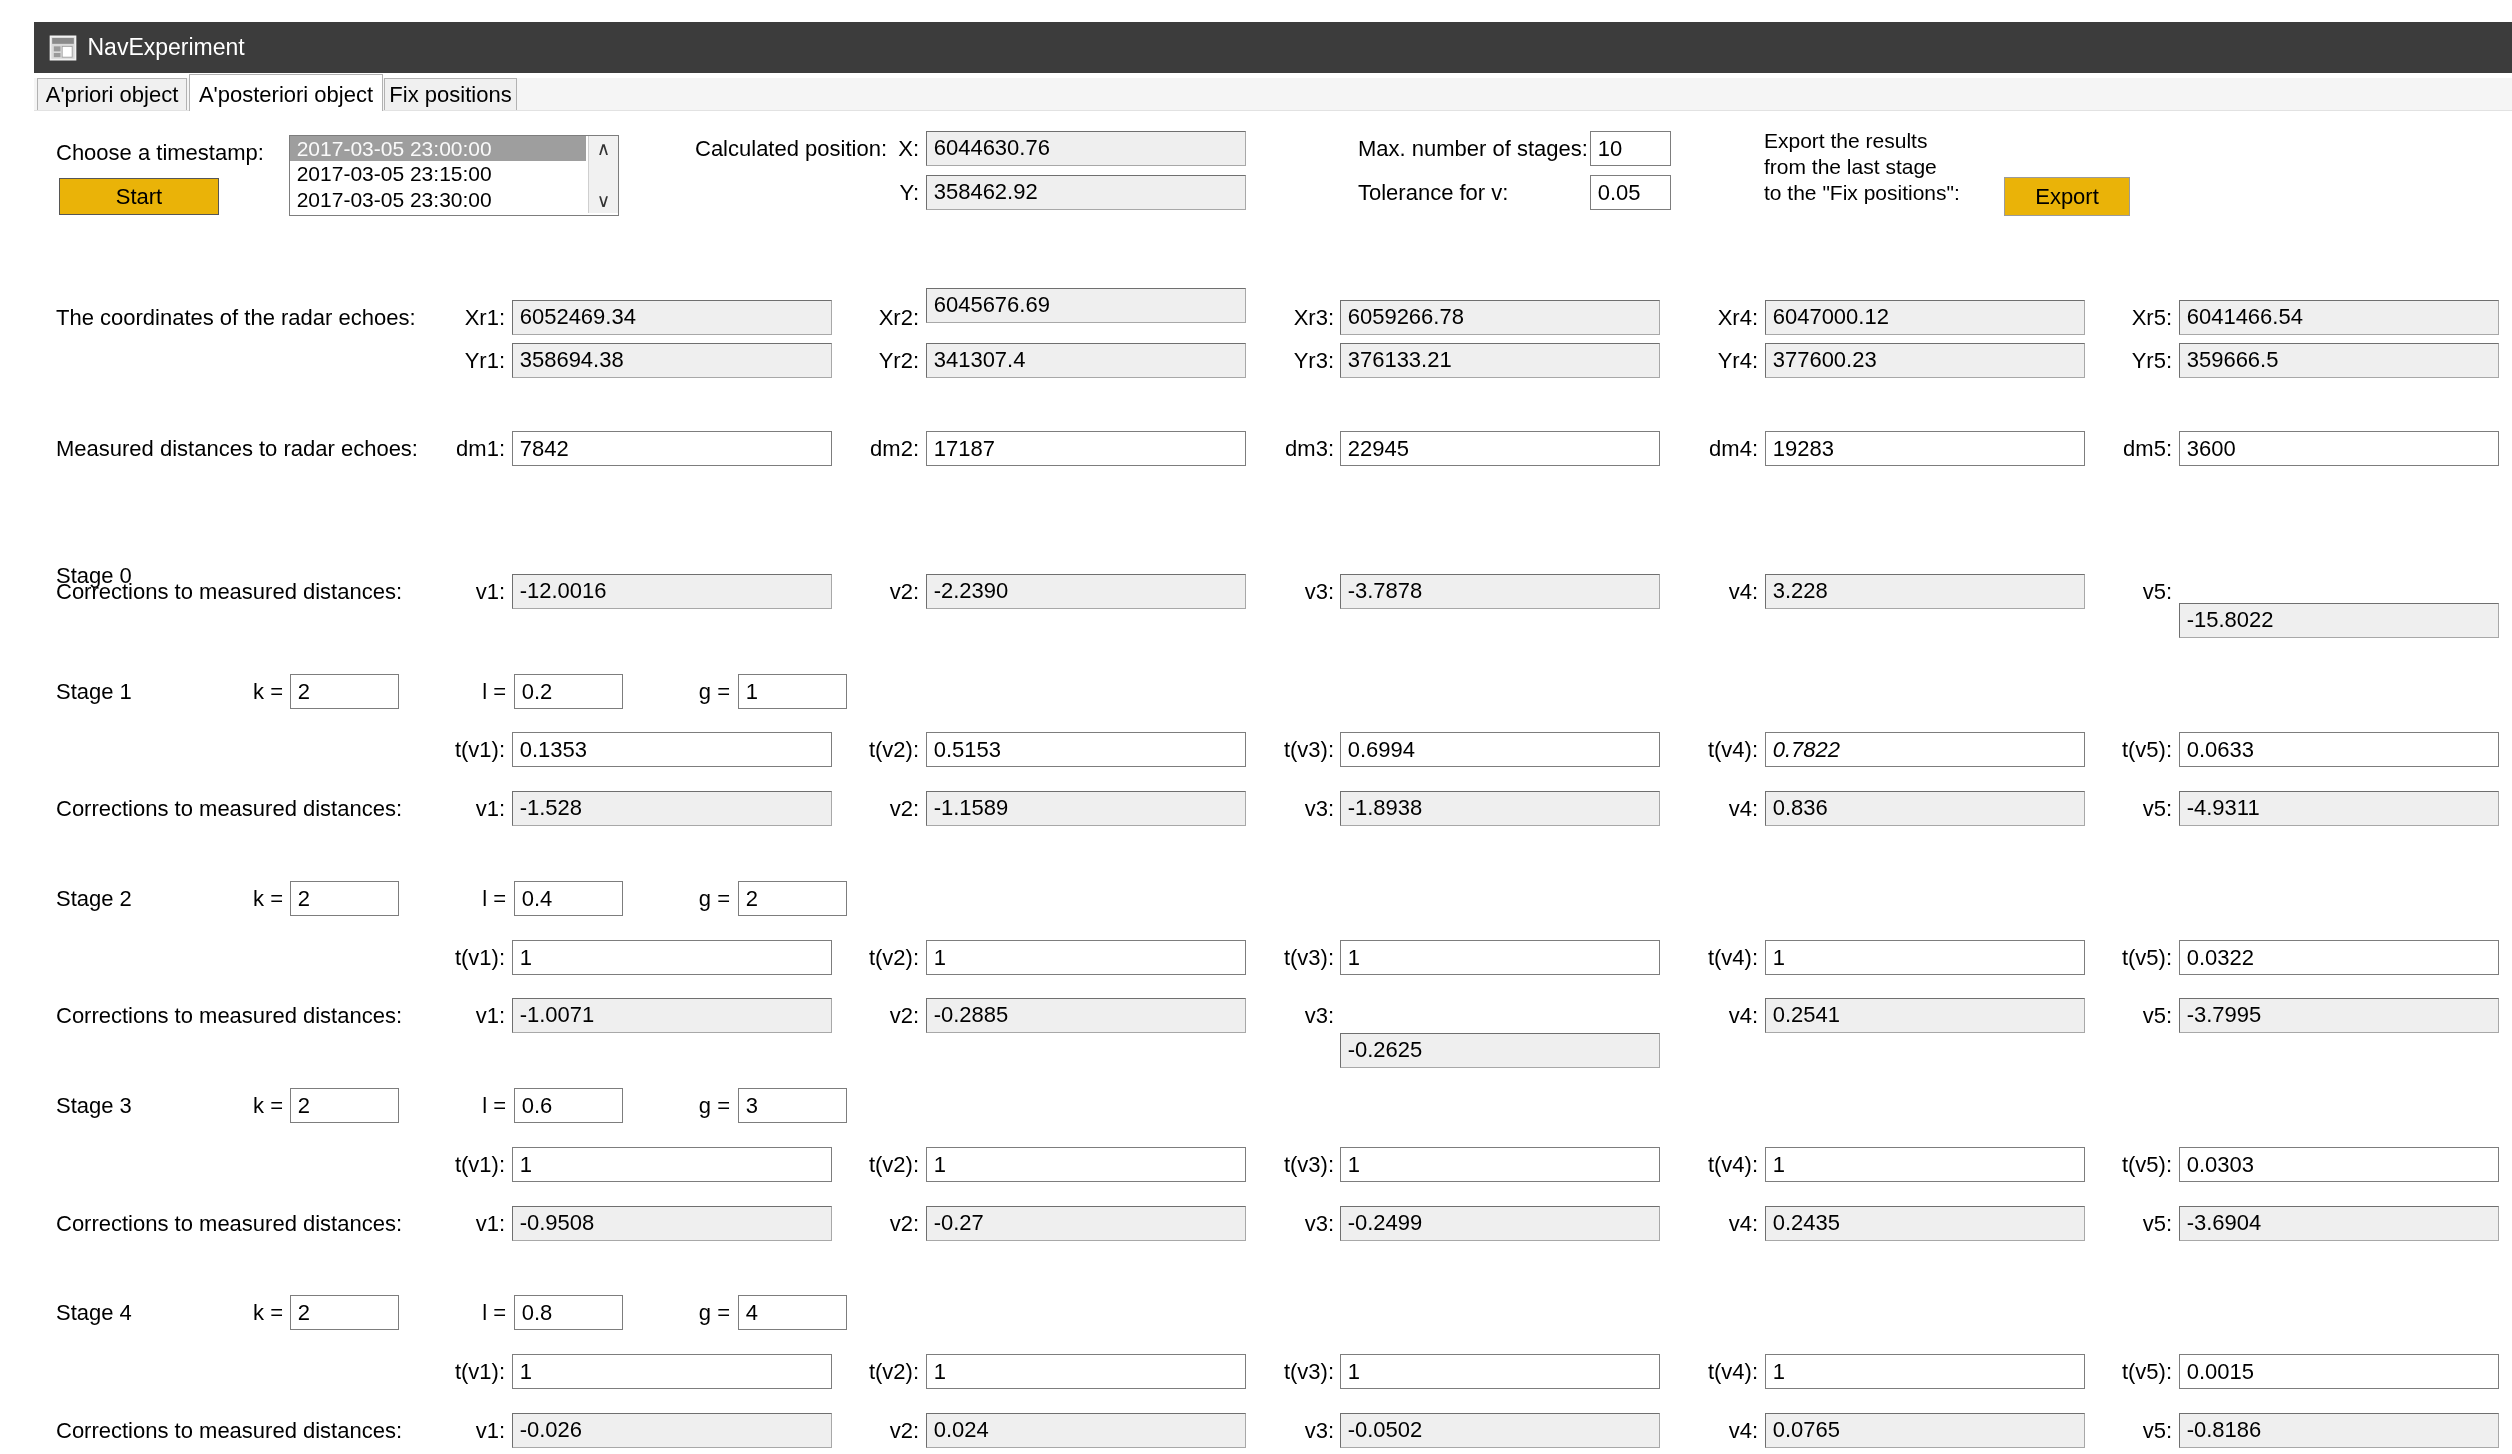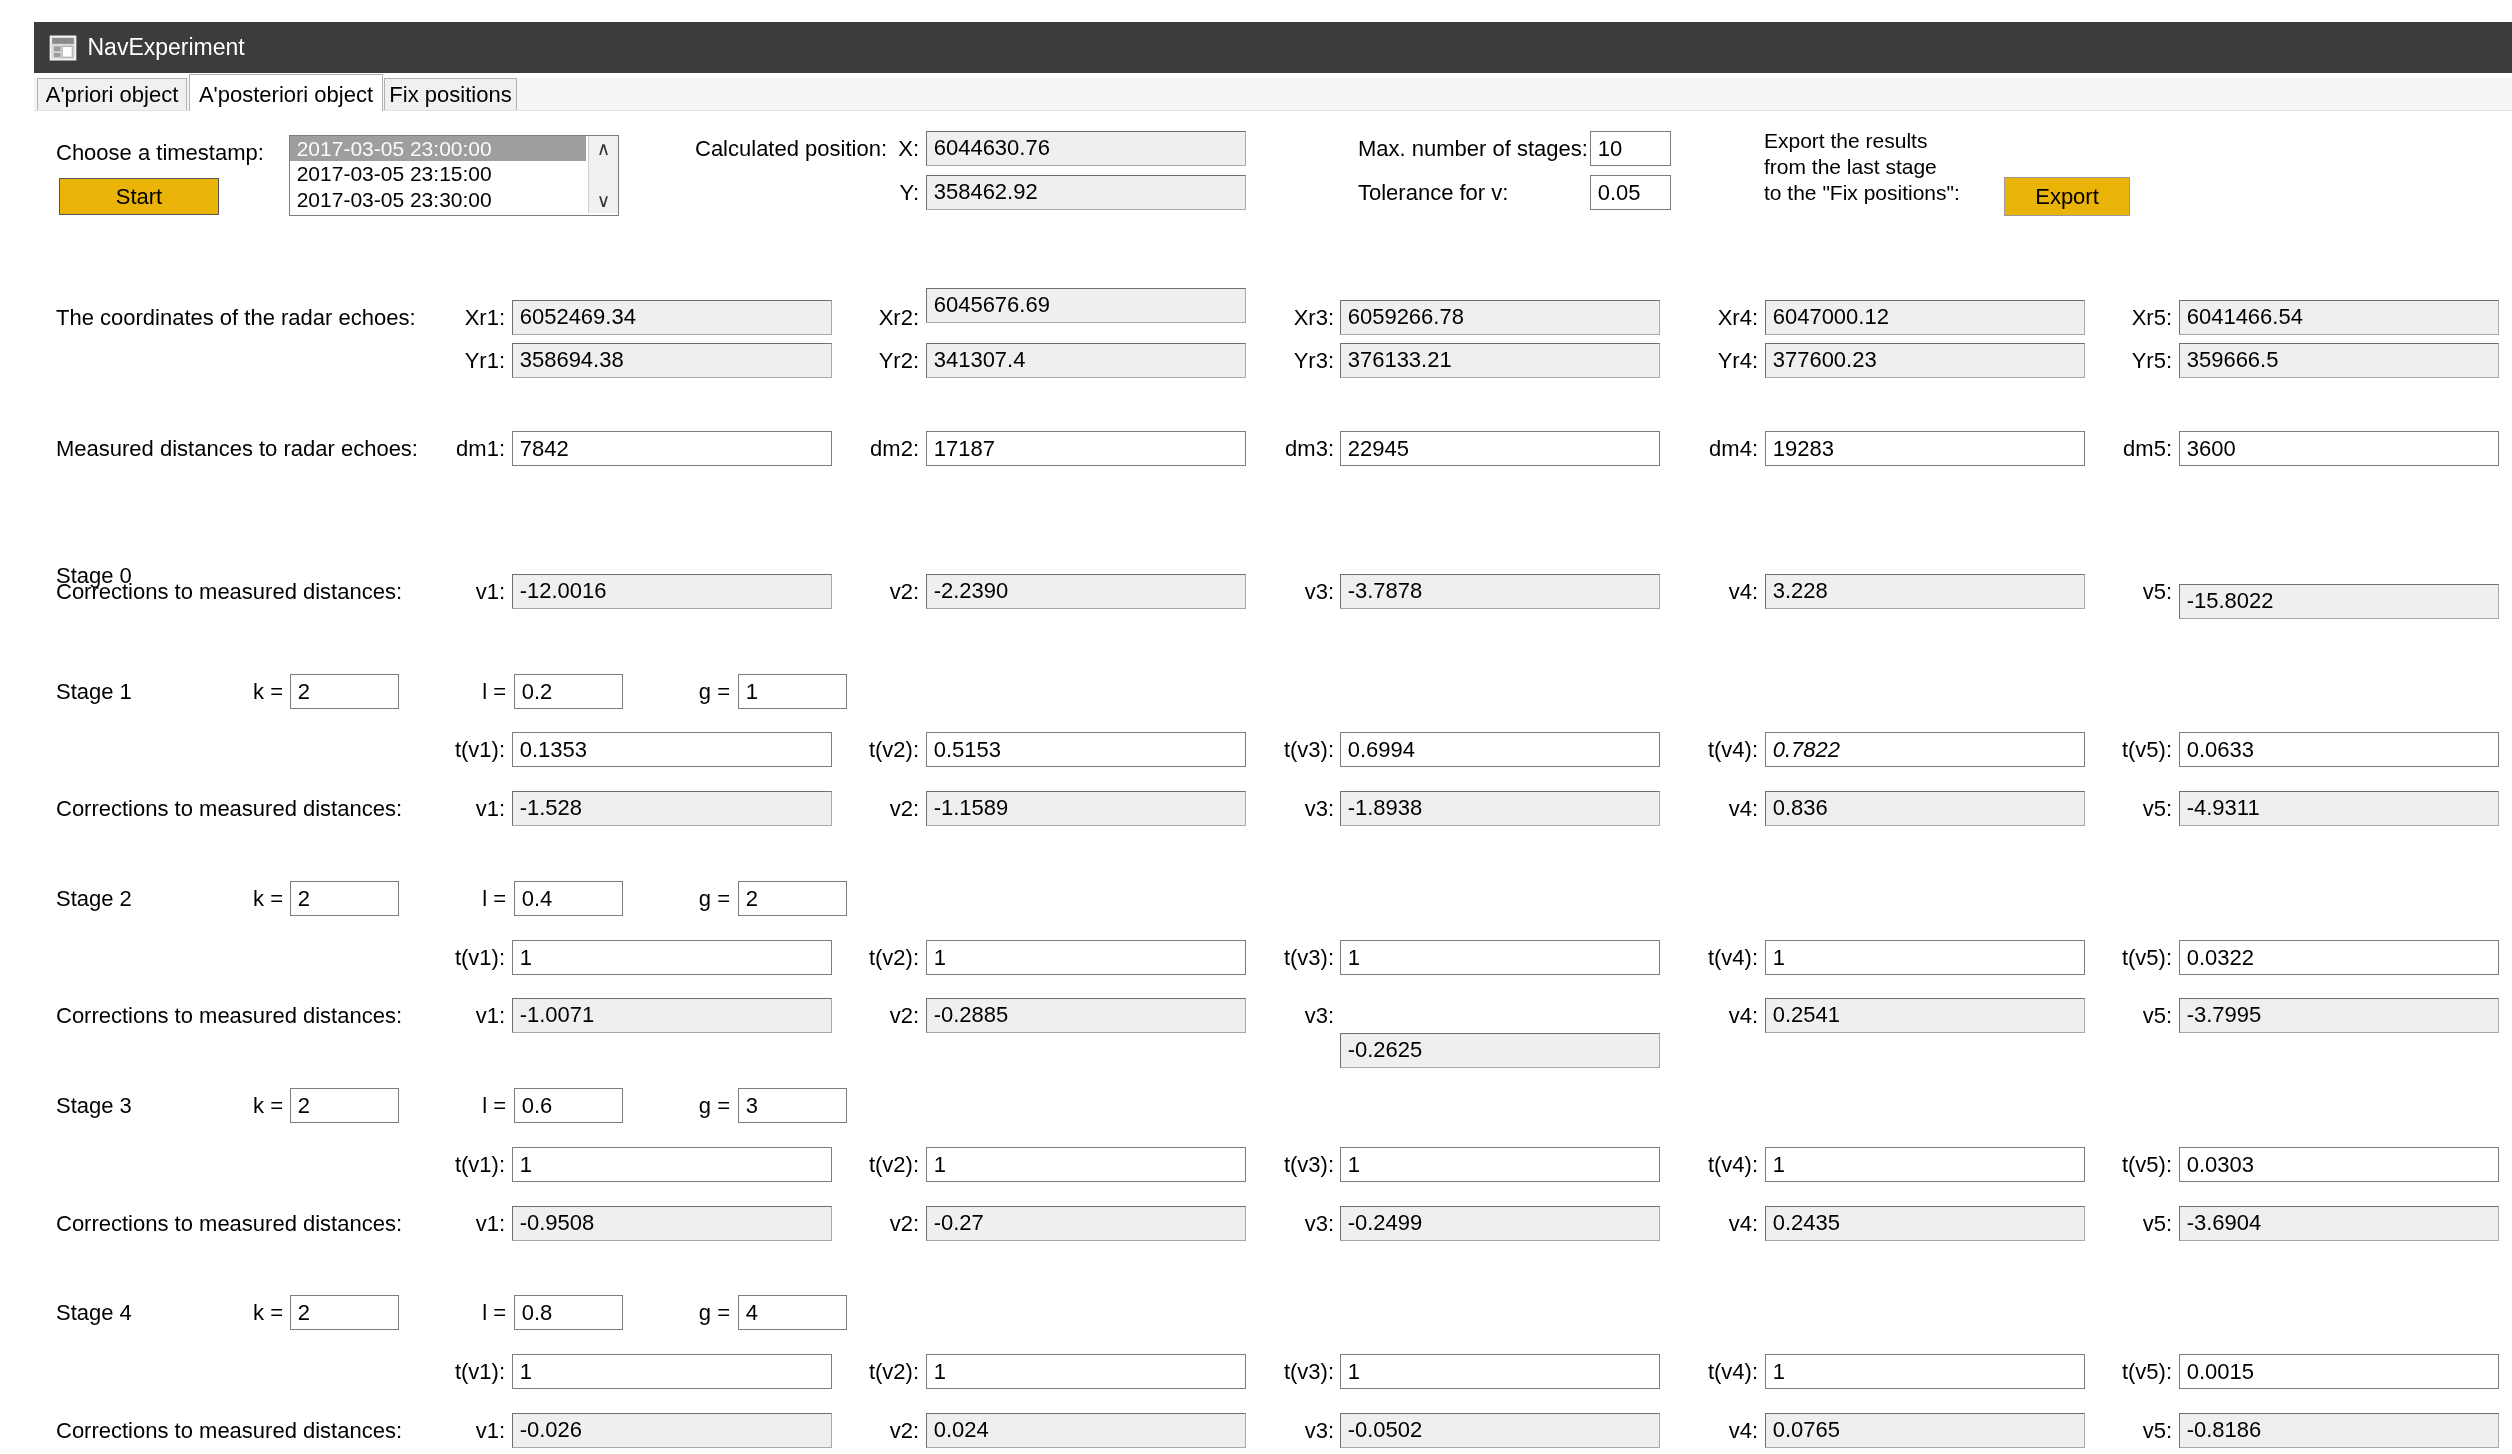--- a/index.html
+++ b/index.html
@@ -113,21 +113,21 @@
   <div class="lbll" style="left:56px;top:574px;">Corrections to measured distances:</div>
   <div class="lblr" style="left:404px;top:574px;">v1:</div>
   <div class="fld" style="left:512px;top:574px;">-12.0016</div>
   <div class="lblr" style="left:818px;top:574px;">v2:</div>
   <div class="fld" style="left:926px;top:574px;">-2.2390</div>
   <div class="lblr" style="left:1233px;top:574px;">v3:</div>
   <div class="fld" style="left:1340px;top:574px;">-3.7878</div>
   <div class="lblr" style="left:1657px;top:574px;">v4:</div>
   <div class="fld" style="left:1765px;top:574px;">3.228</div>
   <div class="lblr" style="left:2071px;top:574px;">v5:</div>
-  <div class="fld" style="left:2179px;top:584px;">-15.8022</div>
+  <div class="fld" style="left:2179px;top:603px;">-15.8022</div>
 
   <div class="lbll" style="left:56px;top:674px;">Stage 1</div>
   <div class="lblr" style="left:216px;top:674px;width:67px;">k =</div>
   <input class="inp" style="left: 290px; top: 674px; width: 109px;" value="2">
   <div class="lblr" style="left:439px;top:674px;width:67px;">l =</div>
   <input class="inp" style="left: 514px; top: 674px; width: 109px;" value="0.2">
   <div class="lblr" style="left:663px;top:674px;width:67px;">g =</div>
   <input class="inp" style="left: 738px; top: 674px; width: 109px;" value="1">
   <div class="lblr" style="left:404px;top:732px;">t(v1):</div>
   <input class="inp" style="left: 512px; top: 732px;" value="0.1353">

